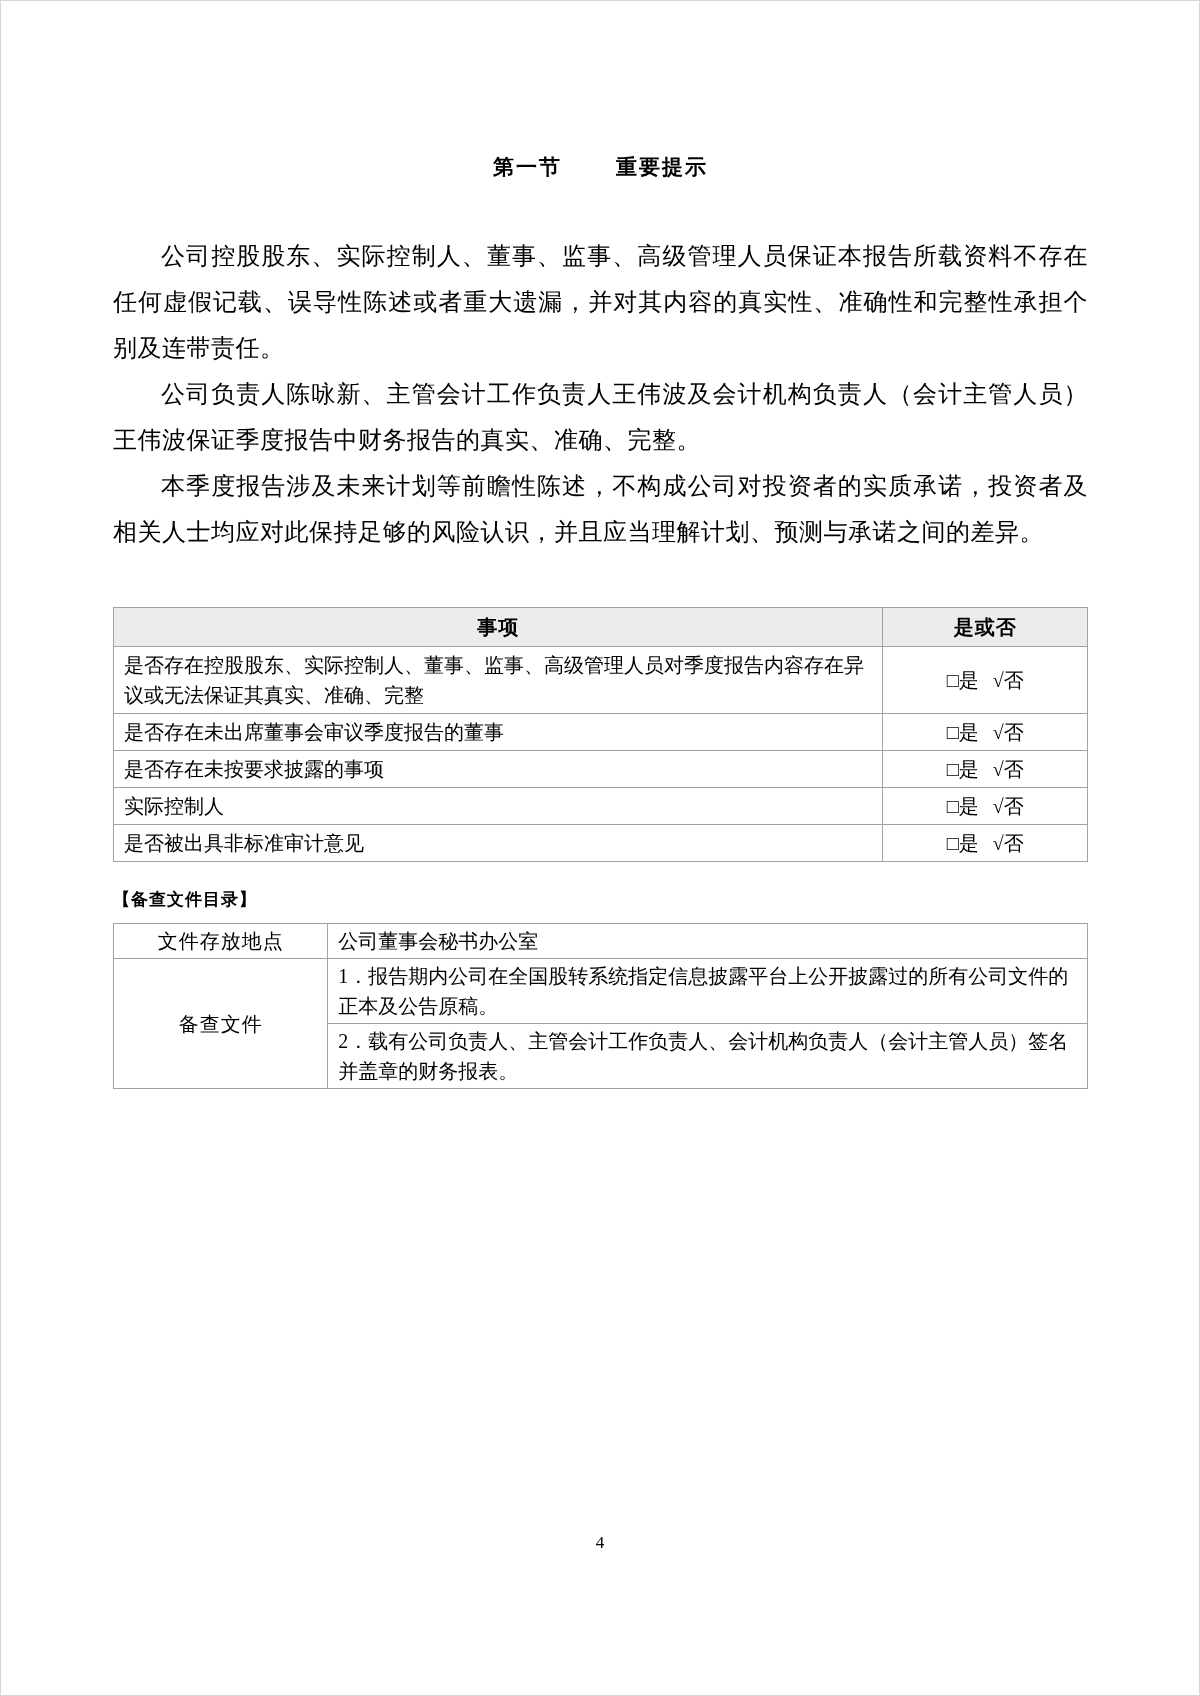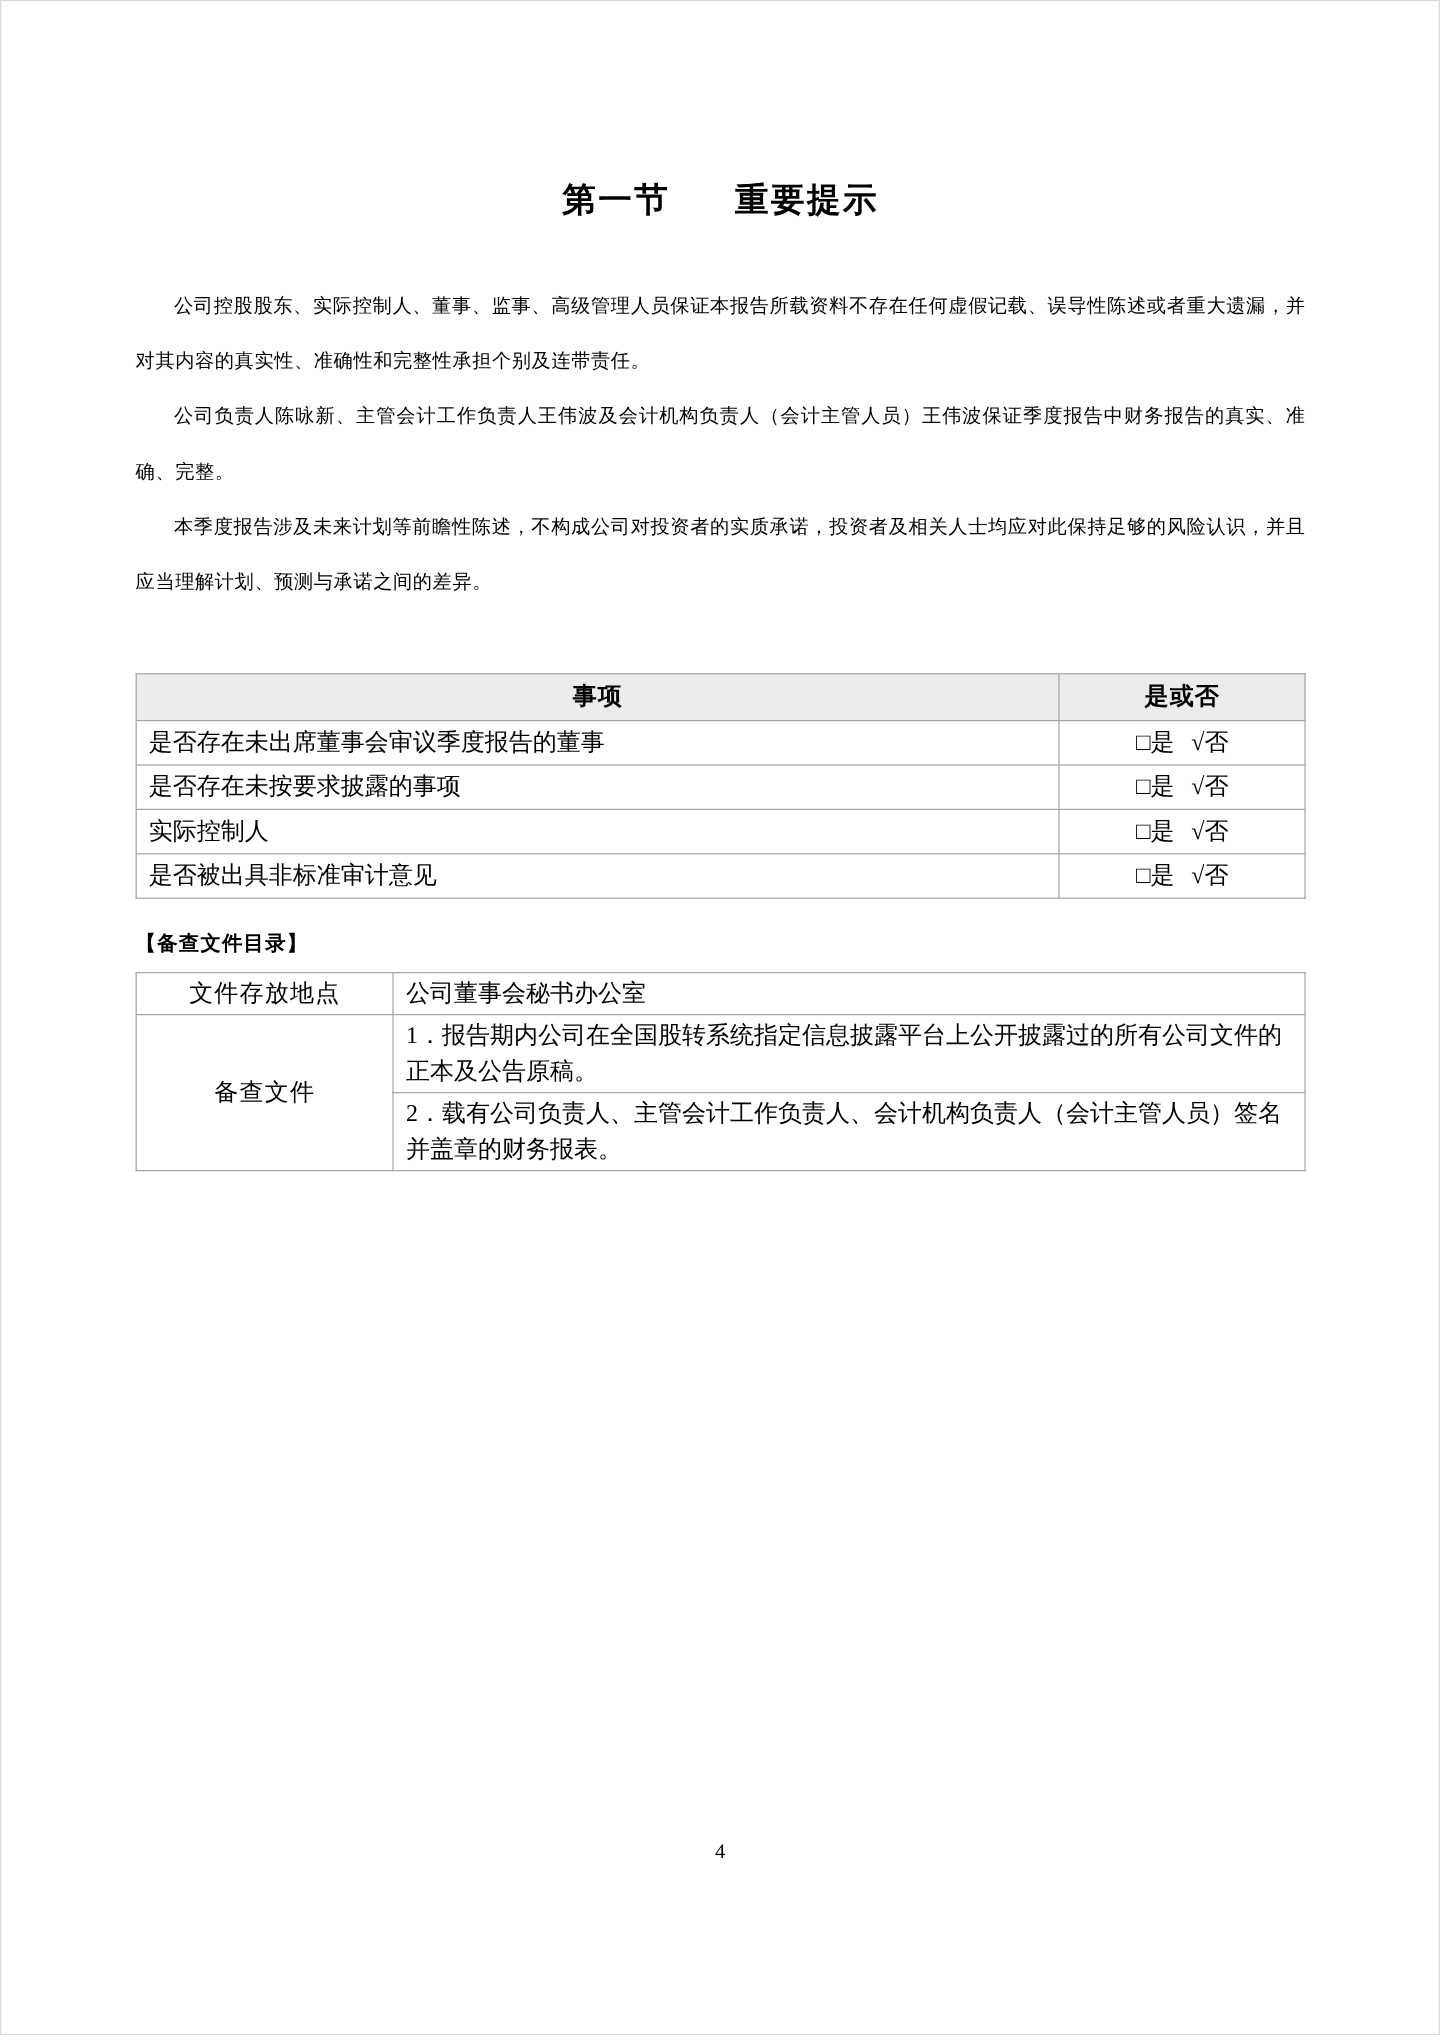--- a/index.html
+++ b/index.html
@@ -21,27 +21,27 @@
     top:0;
   }
   .doc-title {
     margin-top:148px;
     display:flex;
     justify-content:center;
     align-items:baseline;
     gap:54px;
     font-family:"Liberation Sans", sans-serif;
     font-weight:bold;
-    font-size:28px;
+    font-size:21px;
     line-height:36px;
     letter-spacing:2px;
   }
   .paragraphs {
     margin-top:48px;
-    font-size:16px;
+    font-size:24px;
     line-height:46px;
     text-align:justify;
     letter-spacing:0.5px;
   }
   .paragraphs p { text-indent:2em; }
   table {
     width:100%;
     border-collapse:collapse;
     table-layout:fixed;
   }
@@ -116,20 +116,24 @@
           <col class="col-answer">
         </colgroup>
       <thead>
         <tr>
           <th>事项</th>
           <th>是或否</th>
         </tr>
       </thead>
       <tbody>
         <tr>
+          <td class="item">是否存在控股股东、实际控制人、董事、监事、高级管理人员对季度报告内容存在异议或无法保证其真实、准确、完整</td>
+          <td class="answer"><span class="yes">□是</span><span class="no">√否</span></td>
+        </tr>
+        <tr>
           <td class="item">是否存在未出席董事会审议季度报告的董事</td>
           <td class="answer"><span class="yes">□是</span><span class="no">√否</span></td>
         </tr>
         <tr>
           <td class="item">是否存在未按要求披露的事项</td>
           <td class="answer"><span class="yes">□是</span><span class="no">√否</span></td>
         </tr>
         <tr>
           <td class="item">实际控制人</td>
           <td class="answer"><span class="yes">□是</span><span class="no">√否</span></td>

